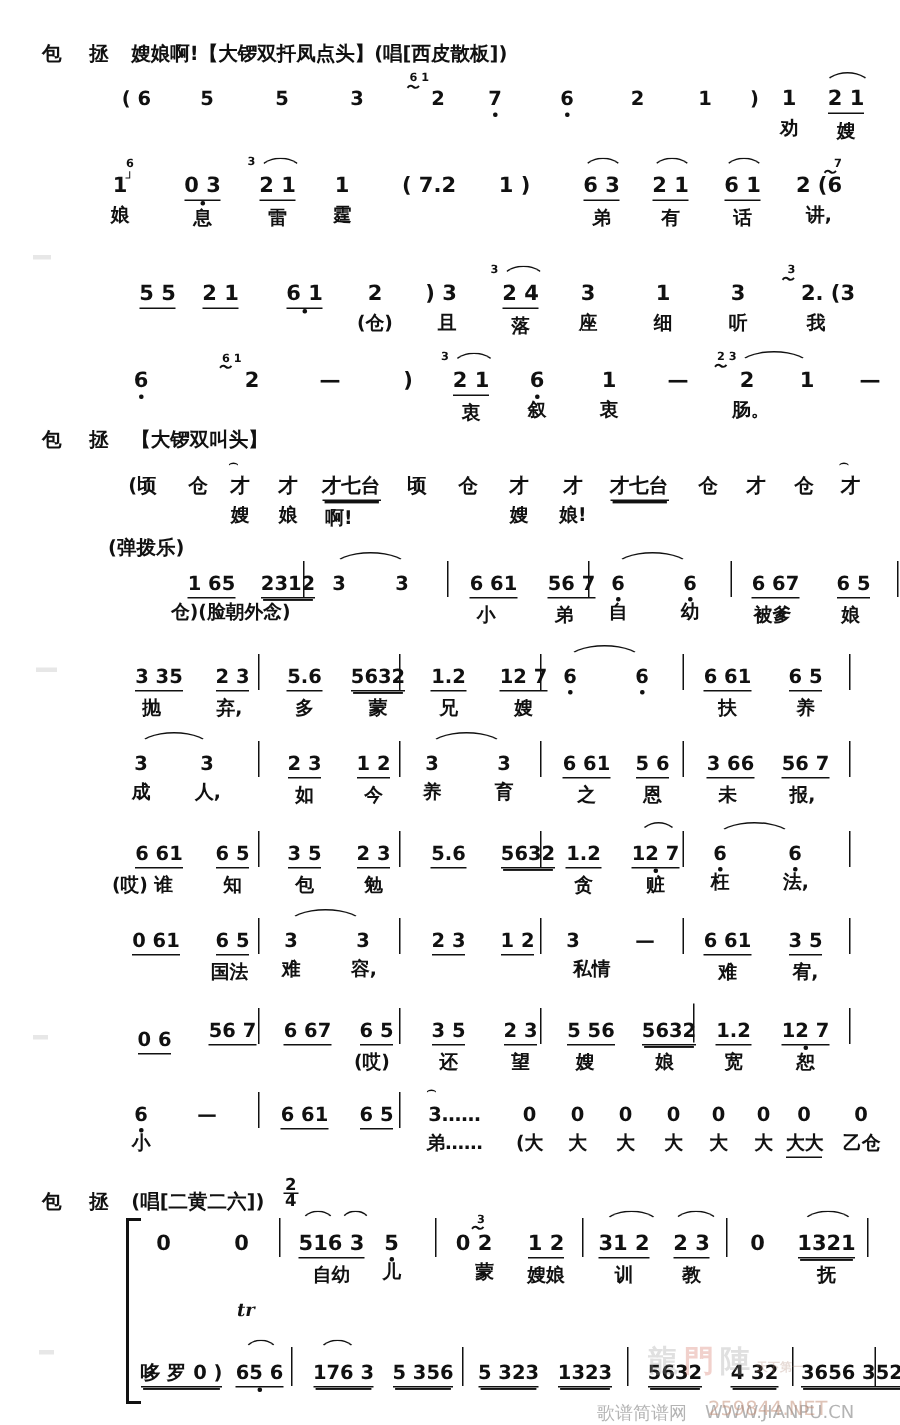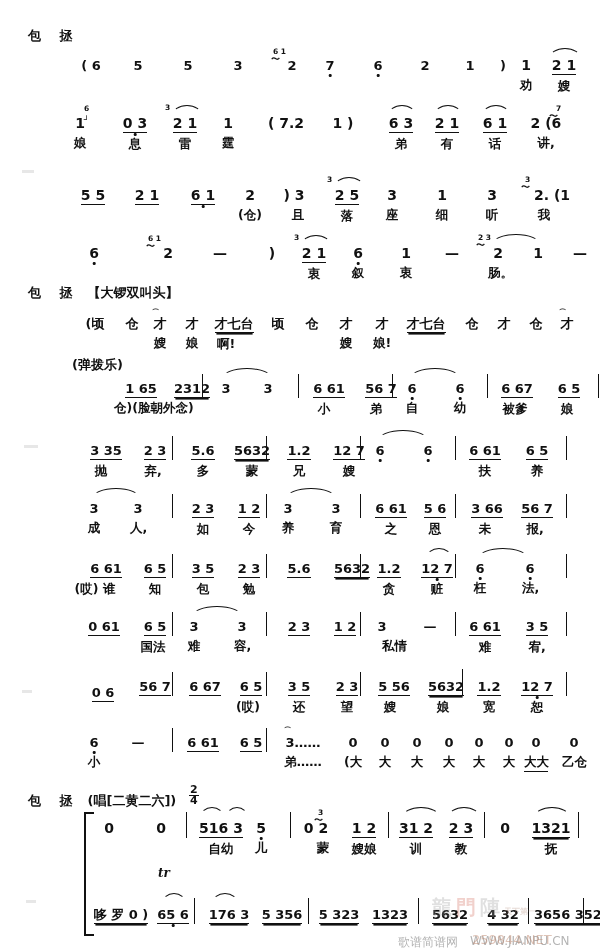--- a/index.html
+++ b/index.html
@@ -197,20 +197,21 @@
     opacity: 0.5;
   }
 </style>
 </head>
 <body>
 
 <div class="page">
 
   <div class="role-line" style="left:28px; top:27px;">
     <span class="role-name">包  拯</span>
+    <span class="role-text">嫂娘啊!【大锣双扦凤点头】(唱[西皮散板])</span>
   </div>
 
   <div class="row" style="top:55px;">
     <div class="cell" style="left:78px; top:0; width:26px;">
       <div class="note">( 6</div>
     </div>
     <div class="cell" style="left:128px; top:0; width:20px;">
       <div class="note">5</div>
     </div>
     <div class="cell" style="left:178px; top:0; width:20px;">
@@ -294,59 +295,59 @@
     </div>
     <div class="grace" style="left:556px; top:-8px;">7</div>
     <div class="grace-hook" style="left:549px; top:-1px;">〜</div>
     <div class="cell" style="left:525px; top:0; width:42px;">
       <div class="note big">2 (6</div>
       <div class="lyric">讲,</div>
     </div>
   </div>
 
   <div class="row" style="top:185px;">
-    <div class="cell" style="left:76px; top:0; width:34px;text-align:center;">
+    <div class="cell" style="left:88px; top:0; width:34px;text-align:center;">
       <div class="note big beam1">5 5</div>
     </div>
     <div class="cell" style="left:130px; top:0; width:34px;">
       <div class="note big beam1">2 1</div>
     </div>
     <div class="cell" style="left:186px; top:0; width:34px;">
       <div class="note big beam1 dot-low">6 1</div>
     </div>
     <div class="cell" style="left:238px; top:0; width:24px;">
       <div class="note big">2</div>
       <div class="lyric">(仓)</div>
     </div>
     <div class="cell" style="left:280px; top:0; width:28px;">
       <div class="note big">) 3</div>
       <div class="lyric" style="margin-left:8px;">且</div>
     </div>
     <div class="grace" style="left:327px; top:-9px;">3</div>
     <div class="slur" style="left:334px; top:-8px; width:28px;"></div>
     <div class="cell" style="left:330px; top:0; width:34px;">
-      <div class="note big beam1">2 5</div>
+      <div class="note big beam1">2 4</div>
       <div class="lyric">落</div>
     </div>
     <div class="cell" style="left:382px; top:0; width:20px;">
       <div class="note big">3</div>
       <div class="lyric">座</div>
     </div>
     <div class="cell" style="left:432px; top:0; width:20px;">
       <div class="note big">1</div>
       <div class="lyric">细</div>
     </div>
     <div class="cell" style="left:482px; top:0; width:20px;">
       <div class="note big">3</div>
       <div class="lyric">听</div>
     </div>
     <div class="grace" style="left:525px; top:-9px;">3</div>
     <div class="grace-hook" style="left:521px; top:-2px;">〜</div>
     <div class="cell" style="left:530px; top:0; width:44px;">
-      <div class="note big">2. (1</div>
+      <div class="note big">2. (3</div>
       <div class="lyric" style="margin-left:-16px;">我</div>
     </div>
   </div>
 
   <div class="row" style="top:243px;">
     <div class="cell" style="left:84px; top:0; width:20px;">
       <div class="note big dot-low">6</div>
     </div>
     <div class="grace" style="left:148px; top:-8px;">6 1</div>
     <div class="grace-hook" style="left:146px; top:-1px;">〜</div>

